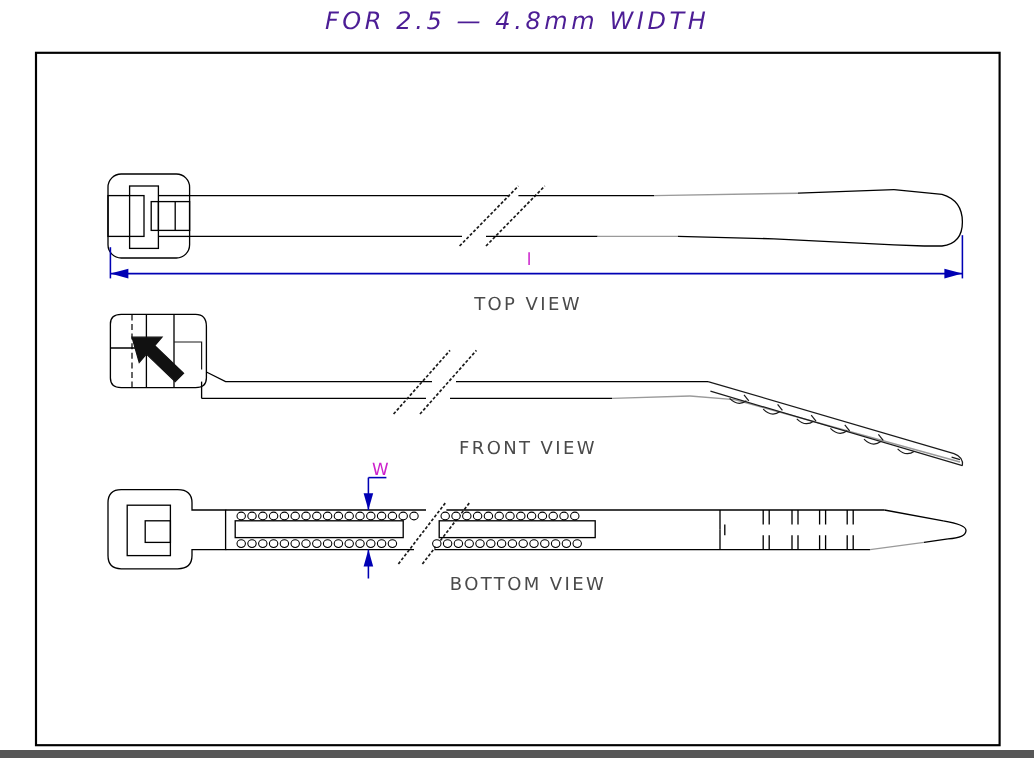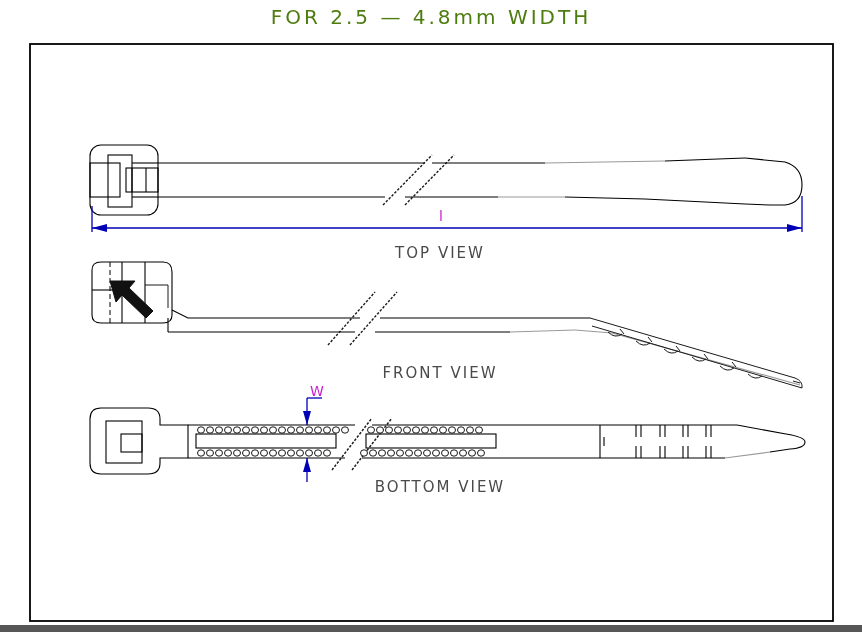--- a/index.html
+++ b/index.html
@@ -25,23 +25,24 @@
 
   .title-text {
     position: absolute;
     left: 0;
     top: 5px;
     width: 862px;
     text-align: center;
     font-family: "DejaVu Sans", sans-serif;
     font-size: 20px;
     letter-spacing: 3px;
-    color: #4d7c0f;
+    color: #4c1d95;
     white-space: pre;
     user-select: none;
+    font-style: italic;
   }
 
   .svg-canvas {
     position: absolute;
     left: 0;
     top: 0;
   }
 
   .bottom-bar {
     position: absolute;

